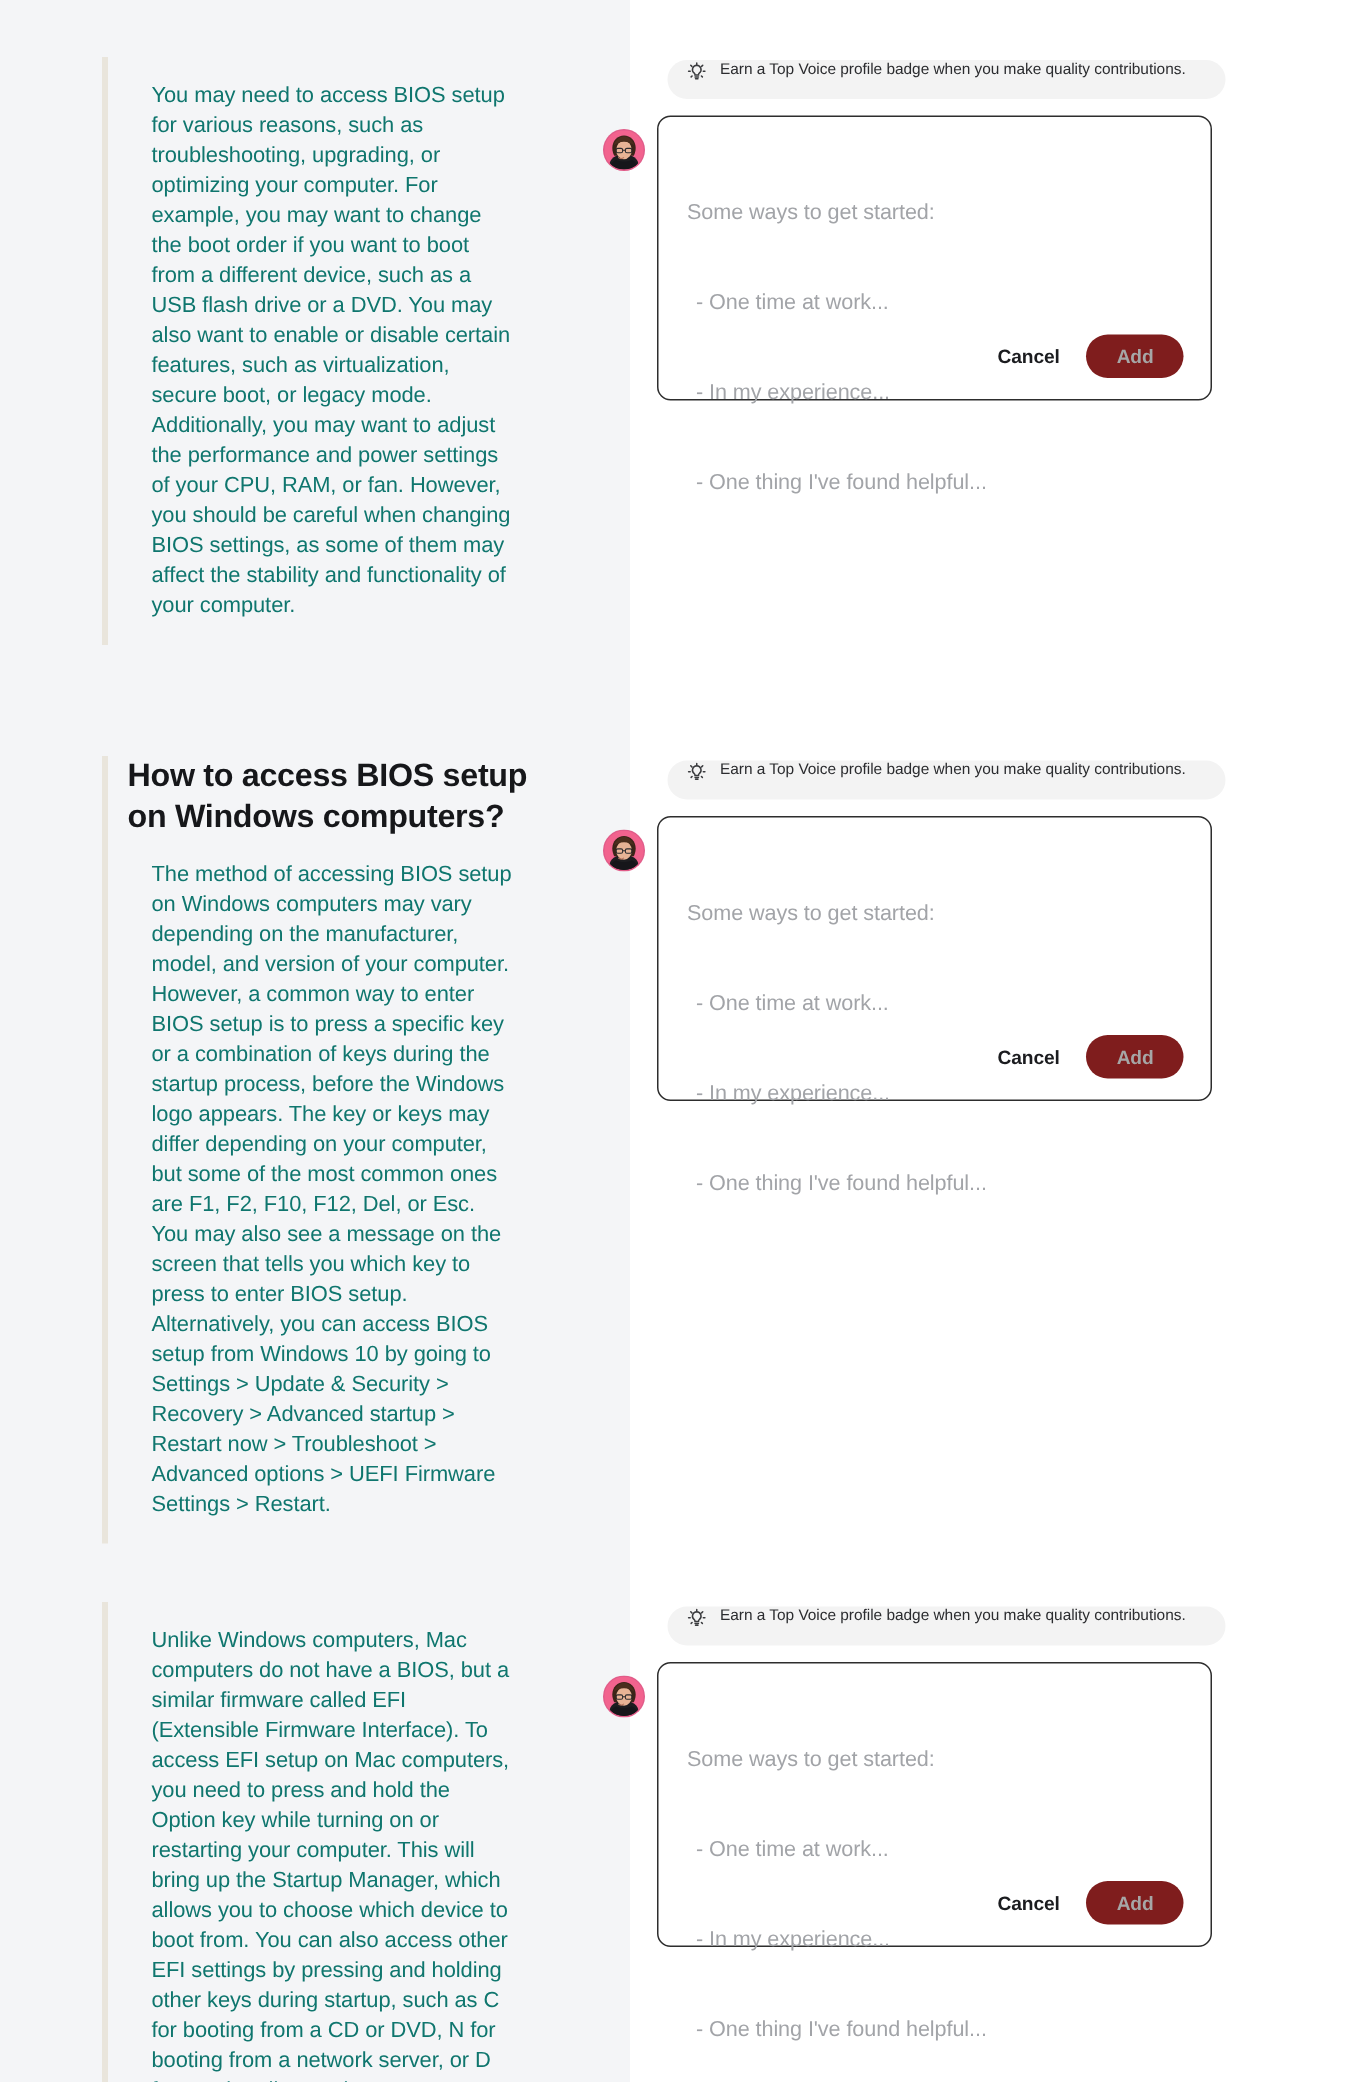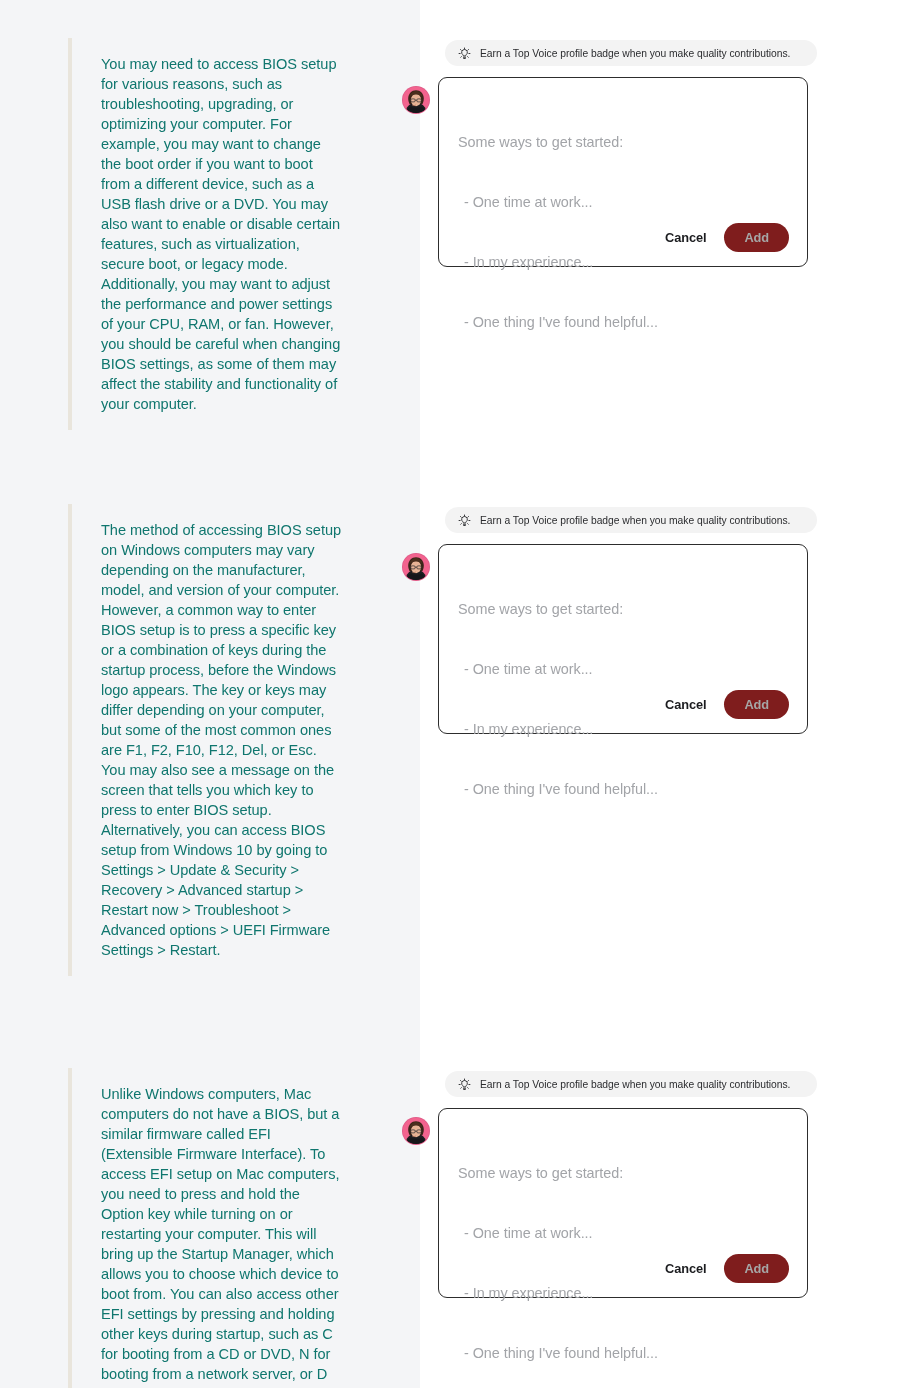--- a/index.html
+++ b/index.html
@@ -87,21 +87,21 @@
 
   .tip-badge {
     position: absolute;
     left: 25px;
     top: 0;
     width: 372px;
     height: 26px;
     background: #f3f3f3;
     border-radius: 13px;
     display: flex;
-    align-items: center;
+    align-items: flex-start;
     padding: 0 12px;
     box-sizing: border-box;
   }
   .tip-badge .bulb {
     width: 15px;
     height: 15px;
     flex: 0 0 15px;
     margin-right: 8px;
     display: block;
   }
@@ -200,20 +200,21 @@
   <div class="left-bg"></div>
   <div class="right-bg"></div>
 
   <div class="article-col">
 
     <div class="section" style="top:38px;">
       <p>You may need to access BIOS setup for various reasons, such as troubleshooting, upgrading, or optimizing your computer. For example, you may want to change the boot order if you want to boot from a different device, such as a USB flash drive or a DVD. You may also want to enable or disable certain features, such as virtualization, secure boot, or legacy mode. Additionally, you may want to adjust the performance and power settings of your CPU, RAM, or fan. However, you should be careful when changing BIOS settings, as some of them may affect the stability and functionality of your computer.</p>
     </div>
 
     <div class="section" style="top:504px;">
+      <h2>How to access BIOS setup on Windows computers?</h2>
       <p>The method of accessing BIOS setup on Windows computers may vary depending on the manufacturer, model, and version of your computer. However, a common way to enter BIOS setup is to press a specific key or a combination of keys during the startup process, before the Windows logo appears. The key or keys may differ depending on your computer, but some of the most common ones are F1, F2, F10, F12, Del, or Esc. You may also see a message on the screen that tells you which key to press to enter BIOS setup. Alternatively, you can access BIOS setup from Windows 10 by going to Settings &gt; Update &amp; Security &gt; Recovery &gt; Advanced startup &gt; Restart now &gt; Troubleshoot &gt; Advanced options &gt; UEFI Firmware Settings &gt; Restart.</p>
     </div>
 
     <div class="section" style="top:1068px;">
       <p>Unlike Windows computers, Mac computers do not have a BIOS, but a similar firmware called EFI (Extensible Firmware Interface). To access EFI setup on Mac computers, you need to press and hold the Option key while turning on or restarting your computer. This will bring up the Startup Manager, which allows you to choose which device to boot from. You can also access other EFI settings by pressing and holding other keys during startup, such as C for booting from a CD or DVD, N for booting from a network server, or D for running diagnostics.</p>
     </div>
 
   </div>
 
   <div class="composer-col">

